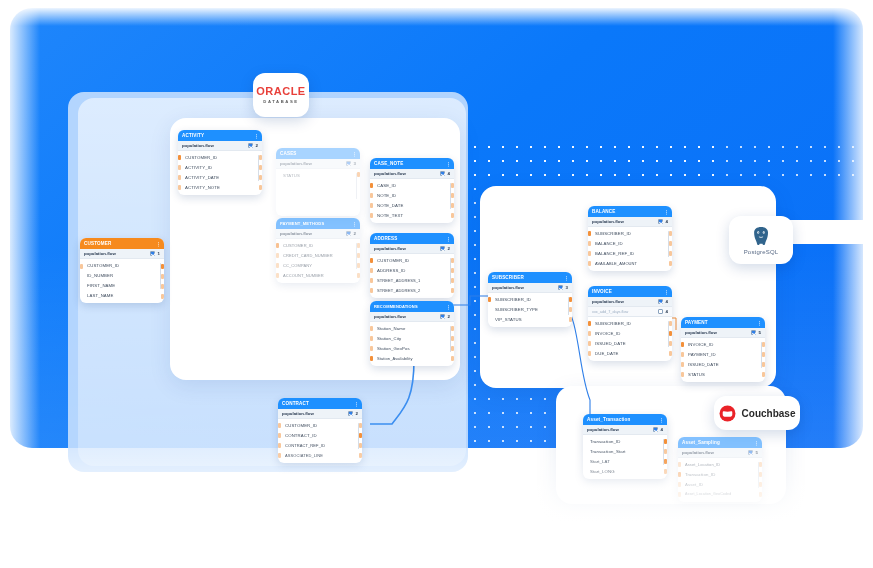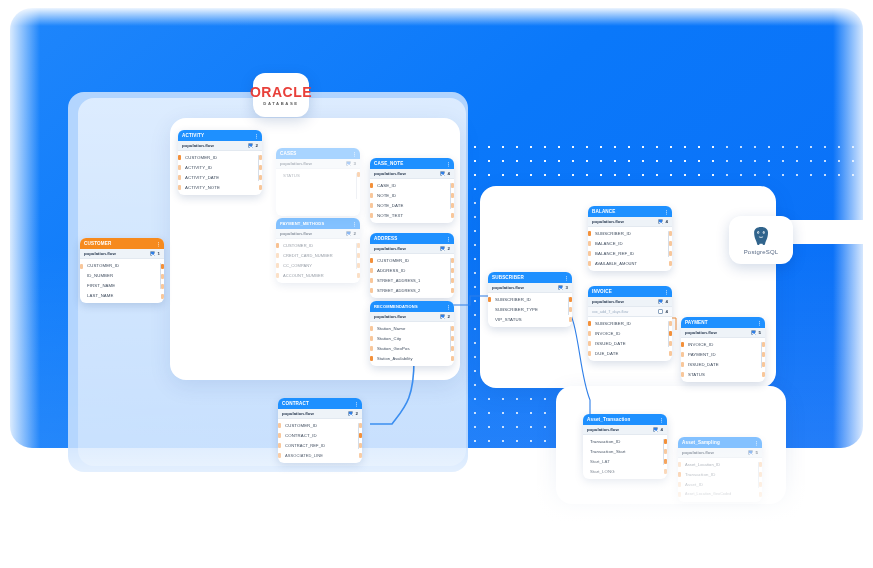--- a/index.html
+++ b/index.html
@@ -93,21 +93,21 @@
     border-radius: 12px;
     box-shadow: 0 4px 14px rgba(8,50,120,.18);
     display: flex; flex-direction: column;
     align-items: center; justify-content: center;
   }
   .badge-oracle { left: 253px; top: 73px; width: 56px; height: 44px; }
   .badge-postgres { left: 729px; top: 216px; width: 64px; height: 48px; }
   .badge-couchbase { left: 714px; top: 396px; width: 86px; height: 34px;
                      flex-direction: row; gap: 6px; }
   .oracle-word {
-    font-size: 14px; font-weight: 700; color: #e8403a;
+    font-size: 11px; font-weight: 700; color: #e8403a;
     letter-spacing: .5px; line-height: 1;
   }
   .oracle-sub {
     font-size: 4.2px; font-weight: 700; color: #5b5b5b;
     letter-spacing: 1.6px; margin-top: 2px;
   }
   .pg-word { font-size: 6px; color: #5a6b86; margin-top: 2px; letter-spacing: .2px;}
   .cb-word { font-size: 10px; color: #2a2a2a; font-weight: 600; }
 
   
@@ -238,20 +238,27 @@
       <path d="M16 3c-6 0-10 3.2-10 8 0 4 .8 7.2 2 10 .9 2.1 2 4.4 2.2 6.2.2 1.6 1.4 2.3 2.6 1.9 1-.3 1.3-1.2 1.2-2.2 1.4.4 2.8.4 4.2 0-.1 1 .2 1.9 1.2 2.2 1.2.4 2.4-.3 2.6-1.9.2-1.8 1.3-4.1 2.2-6.2 1.2-2.8 2-6 2-10 0-4.8-4-8-10-8z" fill="#31648c"></path>
       <ellipse cx="12" cy="11" rx="1.5" ry="1.9" fill="#fff"></ellipse>
       <ellipse cx="20" cy="11" rx="1.5" ry="1.9" fill="#fff"></ellipse>
       <circle cx="12.2" cy="11.3" r=".8" fill="#31648c"></circle>
       <circle cx="20.2" cy="11.3" r=".8" fill="#31648c"></circle>
       <path d="M13 17c1.5 1.4 4.5 1.4 6 0" stroke="#fff" stroke-width="1.1" fill="none"></path>
     </svg>
     <div class="pg-word">PostgreSQL</div>
   </div>
 
+  <div class="logo-badge badge-couchbase">
+    <svg width="17" height="17" viewBox="0 0 32 32">
+      <circle cx="16" cy="16" r="15" fill="#ea2328"></circle>
+      <path d="M7 13.5c0-1.2 1-2 2-1.8l7 1 7-1c1-.2 2 .6 2 1.8v5c0 2-1.6 3.3-3.4 3.4H10.4C8.6 21.8 7 20.5 7 18.5z" fill="#fff"></path>
+    </svg>
+    <div class="cb-word">Couchbase</div>
+  </div>
 
   <div class="tbl orange" style="left:80px; top:238px;">
     <div class="tbl-head">
       <span>CUSTOMER</span>
       <span class="dots">⋮</span>
     </div>
     <div class="flow-row">
       <span>population.flow</span>
       <span class="flow-right">
         <span class="cbox on"></span>

